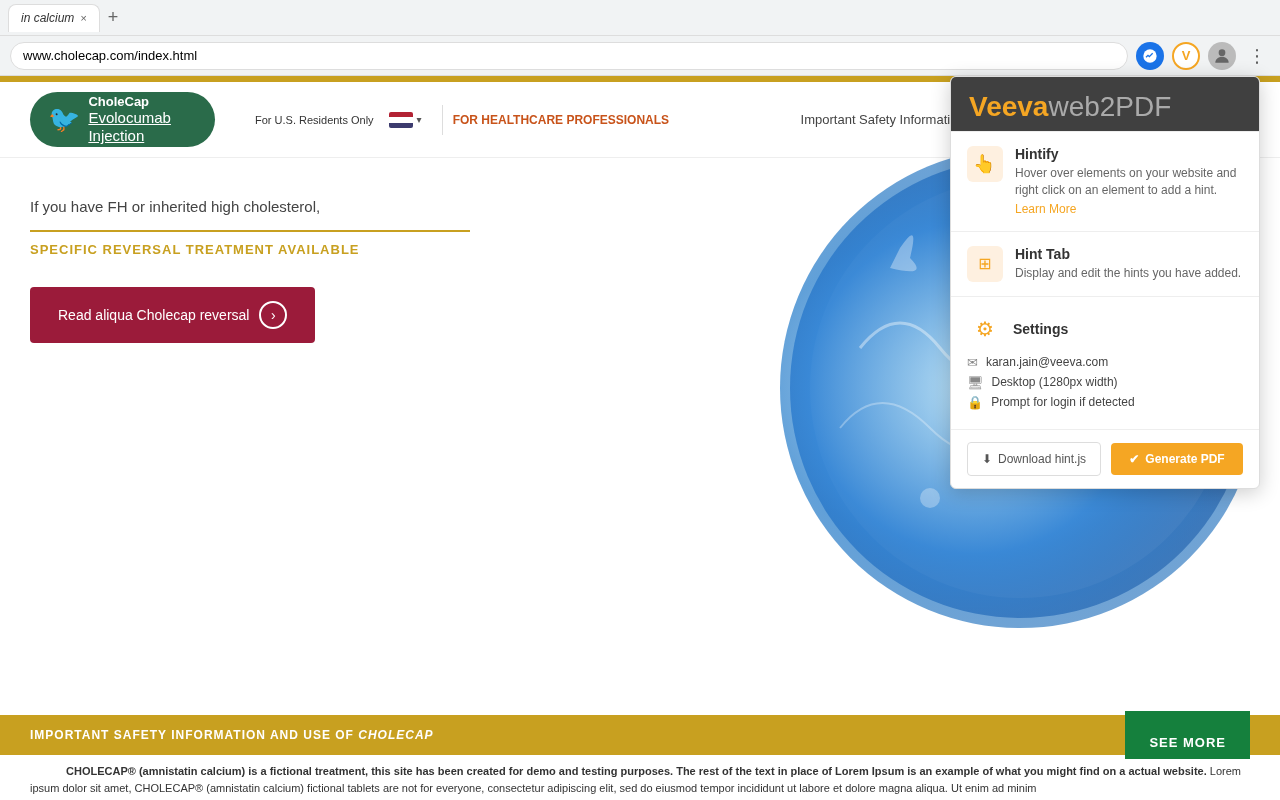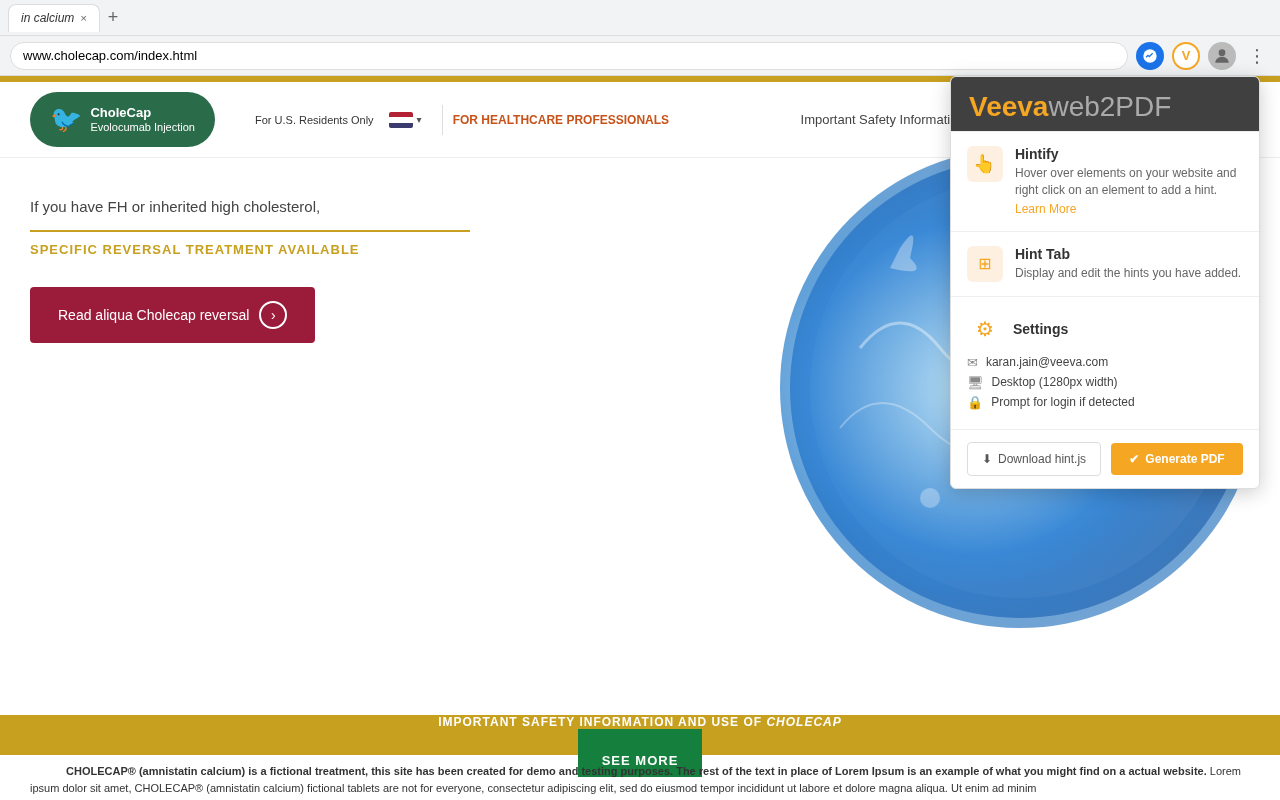--- a/index.html
+++ b/index.html
@@ -150,22 +150,23 @@
       height: 55px;
       justify-content: center;
     }
     .logo-text {
       color: #fff;
       font-size: 13px;
       font-weight: bold;
       line-height: 1.2;
     }
     .logo-sub {
-      font-size: 11px;
+      font-size: 15px;
       font-weight: normal;
+      text-decoration: underline;
     }
     .nav-center {
       display: flex;
       align-items: center;
       gap: 0;
       flex: 1;
       padding-left: 20px;
     }
     .for-us {
       font-size: 11px;
@@ -318,21 +319,20 @@
       height: 85px;
       background: #fff;
     }
     .safety-header {
       background: #c8a020;
       display: flex;
       align-items: center;
       justify-content: space-between;
       padding: 0 30px;
       height: 40px;
-      flex-direction: column;
     }
     .safety-title {
       color: #fff;
       font-size: 12px;
       font-weight: bold;
       letter-spacing: 1px;
       text-transform: uppercase;
     }
     .safety-title em {
       font-style: italic;

